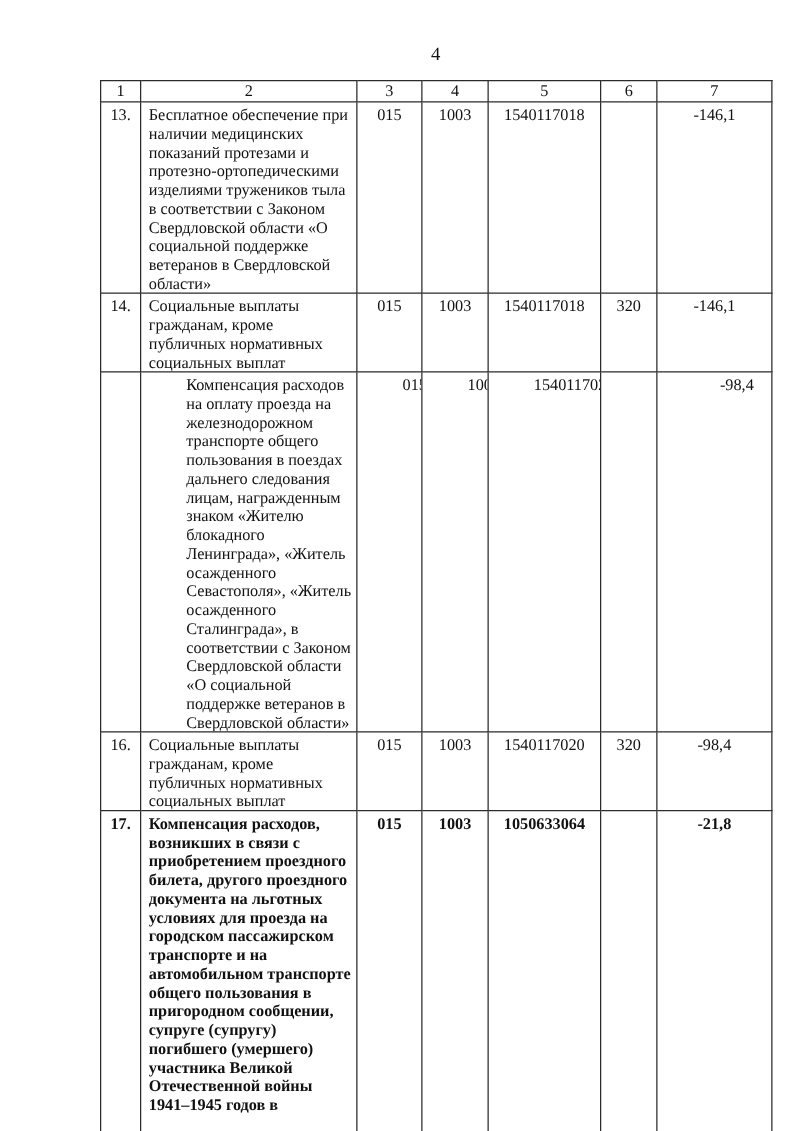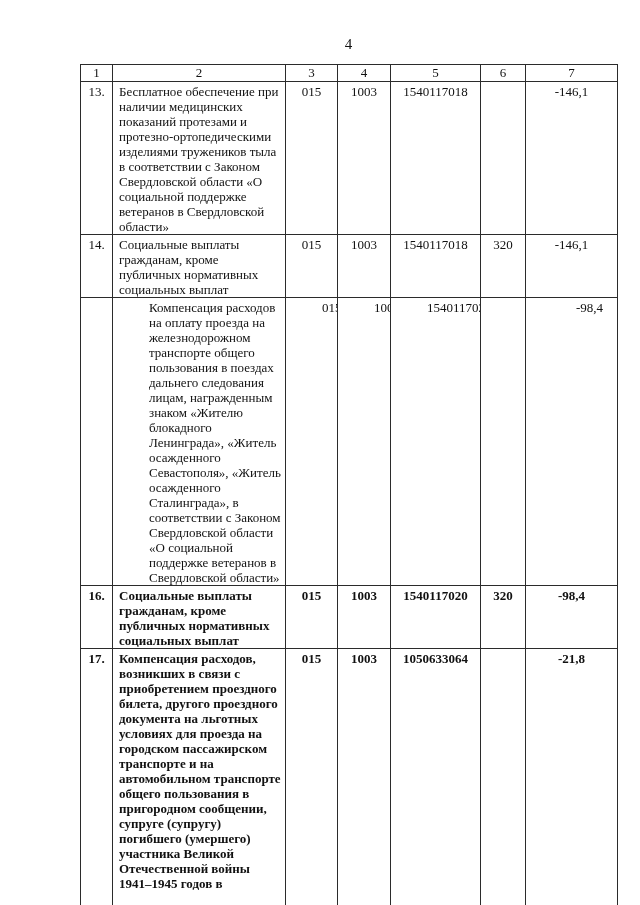--- a/index.html
+++ b/index.html
@@ -49,21 +49,21 @@
     text-align: center;
     padding-top: 2px;
   }
   td.desc-cell {
     text-align: left;
     padding: 2px 4px 0 6px;
   }
   tr.r13 td { height: 152px; }
   tr.r14 td { height: 62px; }
   tr.r15 td { height: 251px; padding-left: 36px; }
-  tr.r16 td { height: 61px; font-weight: bold; }
+  tr.r16 td { height: 61px; }
   tr.r17 td { height: 262px; font-weight: bold; }
 </style>
 </head>
 <body>
 
 <div class="page-number">4</div>
 
 <table class="doc-table">
   <colgroup>
     <col class="c1">

